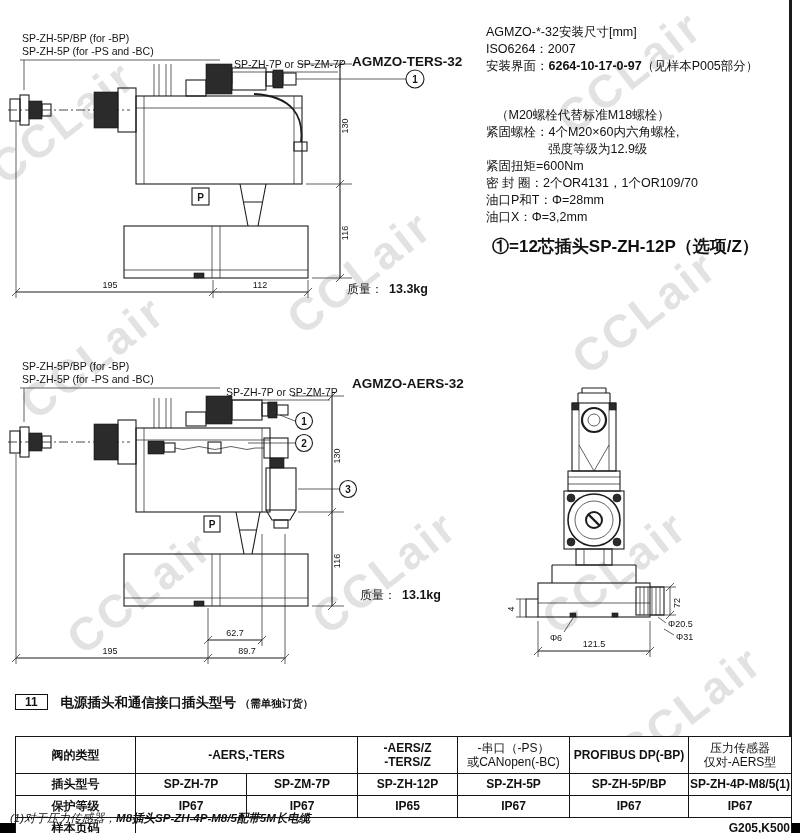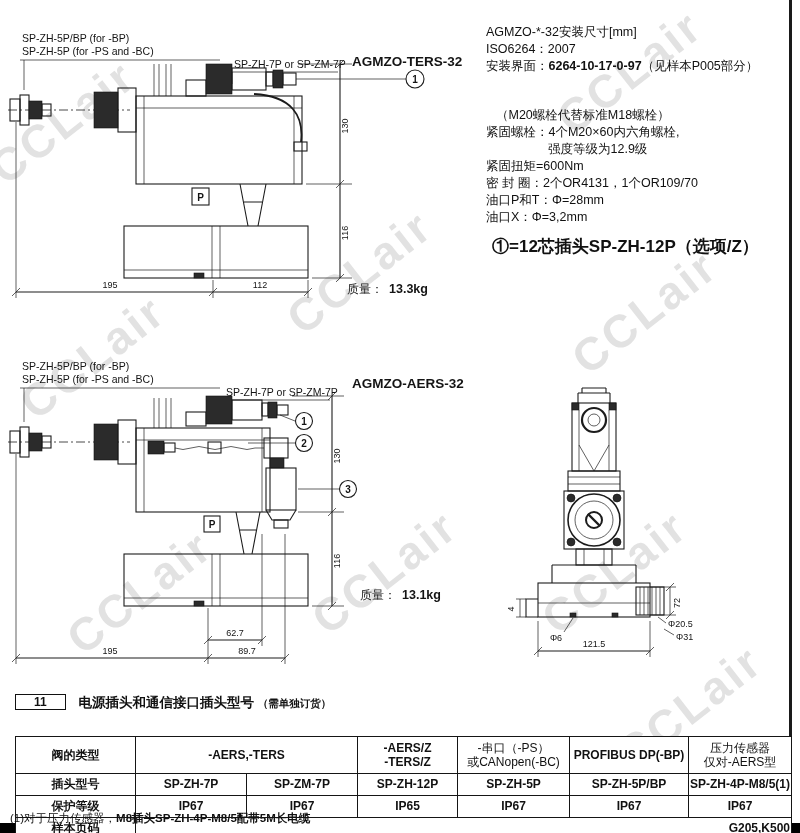--- a/index.html
+++ b/index.html
@@ -28,21 +28,21 @@
   .t-mass.b { font-weight:bold; font-size:12.5px; }
 
   .specs { width:308px; font-size:12.5px; line-height:17px; z-index:1; }
   .sp.b { font-weight:normal; }
   .sp.ind { padding-left:10px; }
   .sp.ind2 { padding-left:62px; }
   .gap { height:32px; } .gap2 { height:13px; }
   .note { font-size:17px; line-height:16px; font-weight:bold; padding-left:6px; }
 
   .sec-hdr { z-index:1; font-size:13.5px; }
-  .sec-no { display:inline-block; border:1.6px solid #111; padding:0 18px; font-weight:bold;
+  .sec-no { display:inline-block; border:1.6px solid #111; padding:0 9px; font-weight:bold;
             font-size:12px; margin-right:9px; vertical-align:1px; }
   .sec-title { font-weight:bold; }
   .sec-note { font-size:10.5px; font-weight:bold; }
 
   .plug-table { border-collapse:collapse; table-layout:fixed; width:776px; background:#fff; z-index:1; }
   .plug-table td { border:1.6px solid #151515; text-align:center; vertical-align:middle;
                    font-size:12px; font-weight:bold; padding:1px 1px; line-height:1.2;
                    overflow:hidden; white-space:nowrap; }
   .plug-table tr.hdr td { height:37px; }
   .plug-table tr.r td { height:22px; }
@@ -356,18 +356,18 @@
     <td>IP67</td>
     <td>IP67</td>
   </tr>
   <tr class="r">
     <td>样本页码</td>
     <td colspan="6" class="lft">G205,K500</td>
   </tr>
 </tbody>
   </table>
 
-<div class="abs footnote" style="left:10px; top:811px;">
+<div class="abs footnote" style="left:10px; top:811px;font-style:italic;">
   <span>(1)对于压力传感器，</span><span class="b">M8插头SP-ZH-4P-M8/5配带5M长电缆</span>
 </div>
 
 <div class="abs right-border" style="left:789px; top:0; width:3px; height:823px;"></div>
 <div class="abs bottom-bar" style="left:0; top:823px; width:800px; height:10px;"></div>
 
 </body></html>

